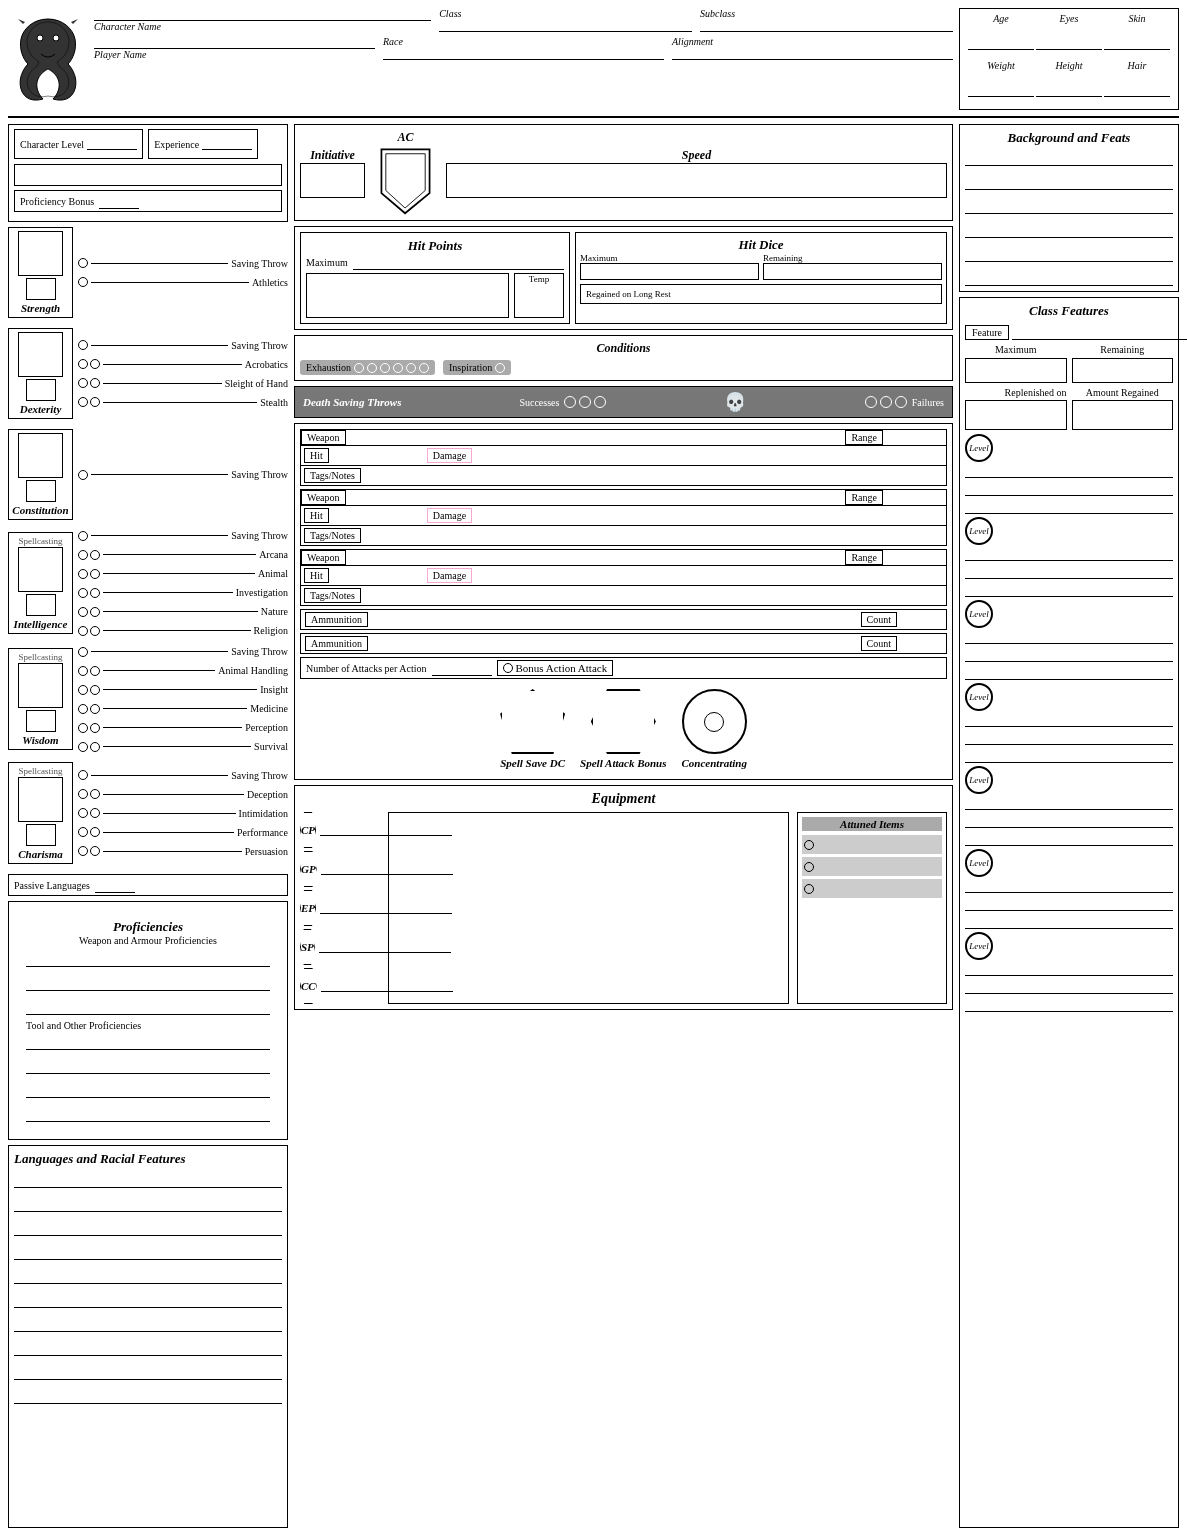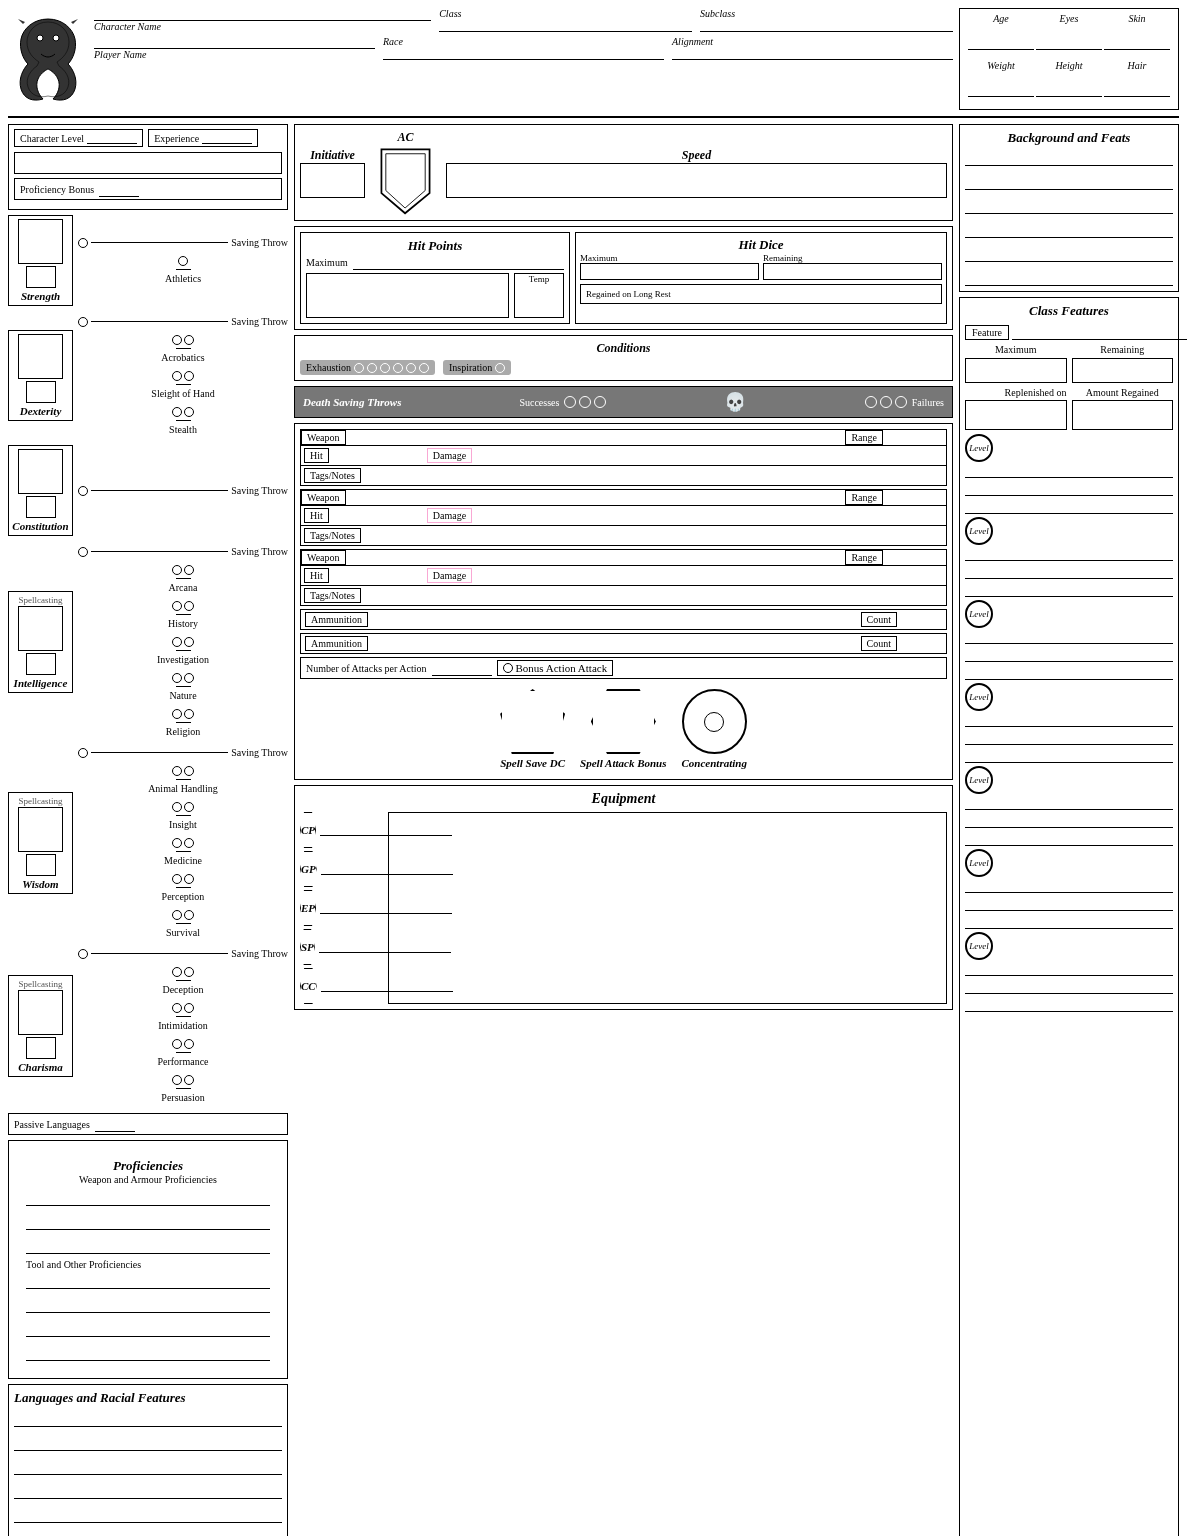--- a/index.html
+++ b/index.html
@@ -137,21 +137,21 @@
     }
 
     
     .level-xp-row {
       display: flex;
       gap: 5px;
       margin-bottom: 5px;
     }
     .level-xp-row .labeled-box {
       border: 1px solid #000;
-      padding: 2px 5px;
+      padding: 8px 5px;
       font-size: 10px;
       display: flex;
       align-items: center;
       gap: 3px;
     }
     .level-xp-row .labeled-box input {
       width: 50px;
       border: none;
       border-bottom: 1px solid #000;
       background: transparent;
@@ -224,21 +224,20 @@
       display: flex;
       flex-direction: column;
       gap: 8px;
       flex: 1;
     }
     .skill-row {
       display: flex;
       align-items: center;
       gap: 3px;
       font-size: 10px;
-      flex-direction: column;
     }
     .circle {
       width: 10px;
       height: 10px;
       border: 1.5px solid #000;
       border-radius: 50%;
       flex-shrink: 0;
       display: inline-block;
     }
     .skill-line {
@@ -1127,21 +1126,21 @@
             </div>
           <span class="skill-line"></span>
           <span class="skill-label">Arcana</span>
         </div>
         <div class="skill-row">
           <div class="two-circles">
               <span class="circle"></span>
               <span class="circle"></span>
             </div>
           <span class="skill-line"></span>
-          <span class="skill-label">History</span>
+          <span class="skill-label">Animal</span>
         </div>
         <div class="skill-row">
           <div class="two-circles">
               <span class="circle"></span>
               <span class="circle"></span>
             </div>
           <span class="skill-line"></span>
           <span class="skill-label">Investigation</span>
         </div>
         <div class="skill-row">
@@ -1534,20 +1533,35 @@
             <input type="text" class="currency-input" style="">
           </div>
           <div class="currency-hex">
             <div class="hex-shape">CC</div>
             <input type="text" class="currency-input" style="">
           </div>
         </div>
         <div class="equipment-main">
           <textarea style="width: 100%; height: 100%; border: none; outline: none; background: transparent; resize: none; font-size: 10px;"></textarea>
         </div>
+        <div class="attuned-box">
+          <div class="attuned-title">Attuned Items</div>
+          <div class="attuned-row">
+            <span class="circle"></span>
+            <input type="text" style="flex: 1 1 0%; border: none; outline: none; background: transparent;">
+          </div>
+          <div class="attuned-row">
+            <span class="circle"></span>
+            <input type="text" style="flex: 1 1 0%; border: none; outline: none; background: transparent;">
+          </div>
+          <div class="attuned-row">
+            <span class="circle"></span>
+            <input type="text" style="flex: 1 1 0%; border: none; outline: none; background: transparent;">
+          </div>
+        </div>
       </div>
     </div>
   </div>
 
   <div class="right-col">
 
     <div class="bg-feats-box">
       <div class="bg-title">Background and Feats</div>
       <div class="bg-lines">
         <div class="bg-line"></div>

